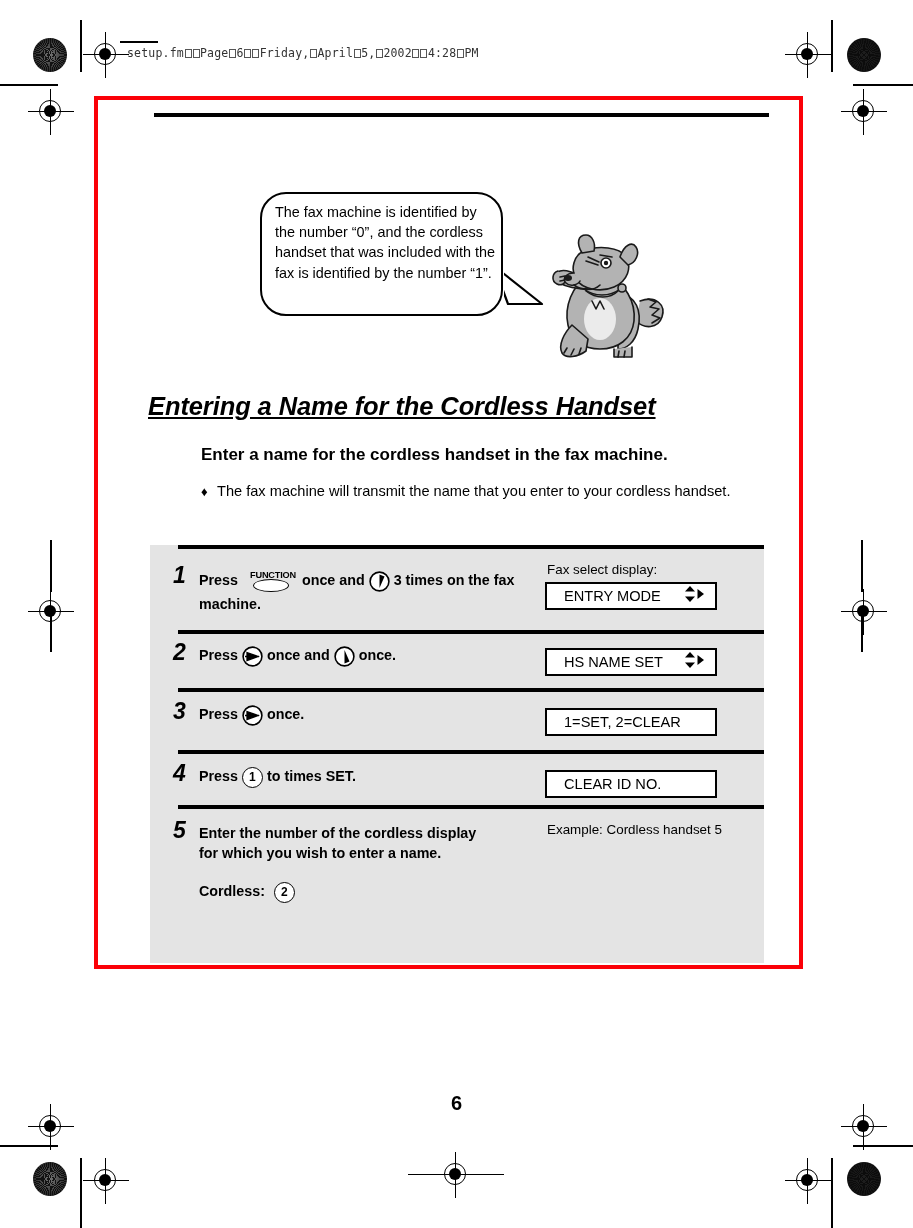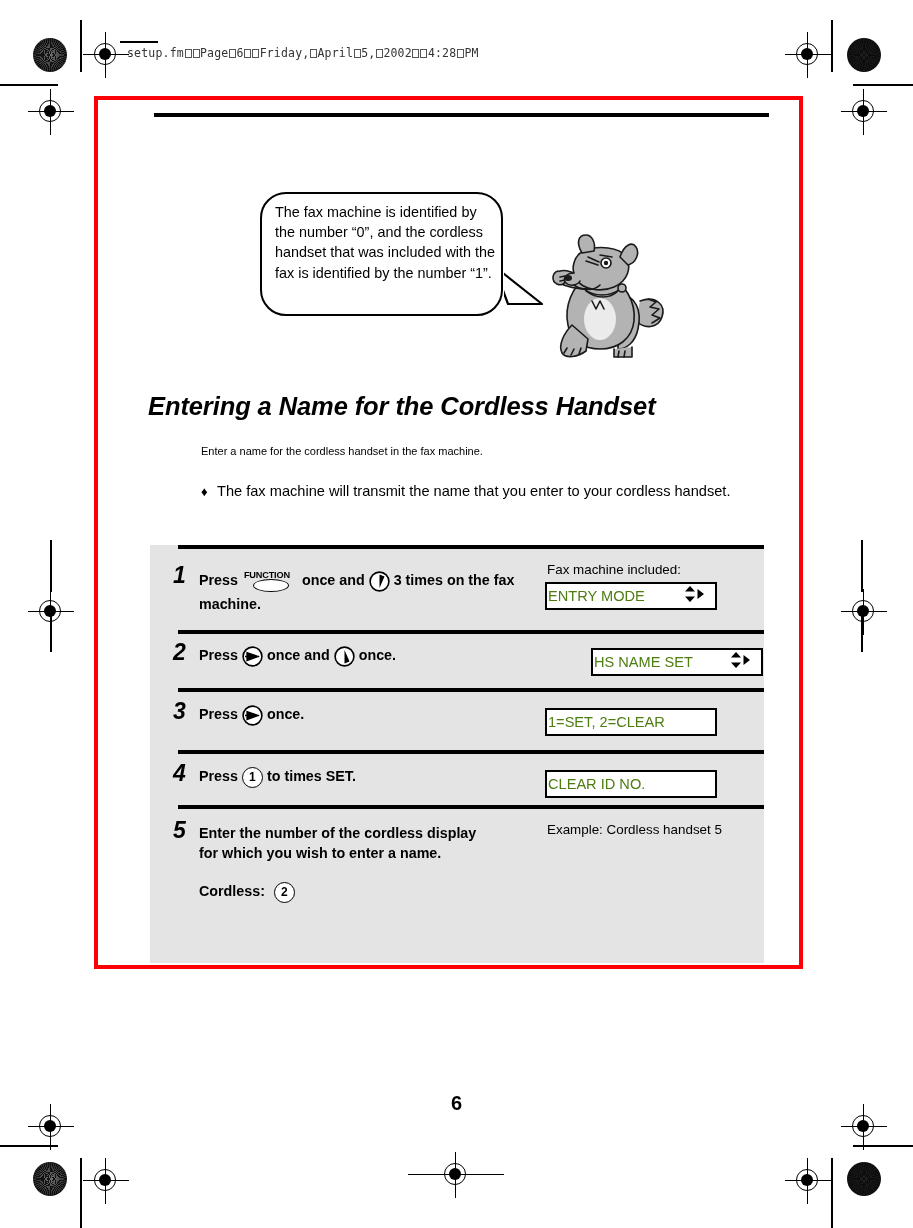--- a/index.html
+++ b/index.html
@@ -112,27 +112,29 @@
   
   .section-title {
     position: absolute;
     left: 148px; top: 392px;
     font-size: 25.5px;
     font-weight: bold;
     font-style: italic;
     color: #000;
     letter-spacing: -.1px;
     white-space: nowrap;
+    text-decoration: underline;
   }
 
   .intro {
     position: absolute;
     left: 201px; top: 445px;
-    font-size: 11px;
-    color: #000;
+    font-size: 17px;
+    color: #000;
+    font-weight: bold;
   }
   .bullet-row {
     position: absolute;
     left: 201px; top: 481px;
     width: 560px;
     font-size: 14.6px;
     line-height: 21px;
     color: #000;
   }
   .bullet-row .dia { position: absolute; left: 0; top: 0; font-size: 13px; }
@@ -173,23 +175,23 @@
   }
   .lcd {
     width: 172px; height: 28px;
     border: 2.2px solid #000;
     background: #fff;
     box-sizing: border-box;
     position: relative;
     margin-top: 5px;
   }
   .lcd span.txt {
-    position: absolute; left: 1px; top: 50%;
+    position: absolute; left: 17px; top: 50%;
     transform: translateY(-50%);
-    font-size: 14.6px; color: #4d7c0f; font-weight: normal;
+    font-size: 14.6px; color: #000000; font-weight: normal;
     white-space: nowrap;
   }
   .lcd .arrows { position: absolute; right: 9px; top: 50%; transform: translateY(-50%); }
 
   
   .key {
     display: inline-block;
     vertical-align: middle;
     position: relative;
   }
@@ -211,21 +213,21 @@
   }
   .key-fn {
     display: inline-block;
     vertical-align: middle;
     position: relative;
     width: 52px; height: 26px;
     margin: 0 2px;
   }
   .key-fn .fnlabel {
     position: absolute; left: 0; right: 0; top: -3px;
-    text-align: left;
+    text-align: right;
     font-size: 9.2px; font-weight: bold; letter-spacing: -.2px;
     color: #000;
   }
   .key-fn .oval {
     position: absolute; left: 9px; top: 11px;
     width: 36px; height: 13px;
     border: 1.8px solid #000;
     border-radius: 50%;
     background: #fff;
     box-sizing: border-box;
@@ -421,21 +423,21 @@
       <span>once and</span>
       <span class="key">
         <svg width="21" height="21" viewBox="0 0 21 21" style="vertical-align:middle">
           <circle cx="10.5" cy="10.5" r="9.4" fill="#fff" stroke="#000" stroke-width="1.6"></circle>
           <path d="M10.5 3.5 L10.5 17 L15.5 5.5 Z" fill="#000"></path>
         </svg>
       </span>
       <span>3 times on the fax machine.</span>
     </div>
     <div class="disp-col">
-      <div class="disp-label">Fax machine included:</div>
+      <div class="disp-label">Fax select display:</div>
       <div class="lcd">
         <span class="txt">ENTRY MODE</span>
         <span class="arrows">
           <svg width="22" height="18" viewBox="0 0 22 18">
             <path d="M6 1 L11 6.4 L1 6.4 Z" fill="#000"></path>
             <path d="M6 17 L11 11.6 L1 11.6 Z" fill="#000"></path>
             <path d="M13.5 4 L20 9 L13.5 14 Z" fill="#000"></path>
           </svg>
         </span>
       </div>
@@ -456,21 +458,21 @@
       </span>
       <span>once and</span>
       <span class="key">
         <svg width="21" height="21" viewBox="0 0 21 21" style="vertical-align:middle">
           <circle cx="10.5" cy="10.5" r="9.4" fill="#fff" stroke="#000" stroke-width="1.6"></circle>
           <path d="M10.5 17.5 L10.5 4 L15.5 15.5 Z" fill="#000"></path>
         </svg>
       </span>
       <span>once.</span>
     </div>
-    <div class="disp-col" style="top:4px;margin-left:46px;">
+    <div class="disp-col" style="top:4px;">
       <div class="lcd">
         <span class="txt">HS NAME SET</span>
         <span class="arrows">
           <svg width="22" height="18" viewBox="0 0 22 18">
             <path d="M6 1 L11 6.4 L1 6.4 Z" fill="#000"></path>
             <path d="M6 17 L11 11.6 L1 11.6 Z" fill="#000"></path>
             <path d="M13.5 4 L20 9 L13.5 14 Z" fill="#000"></path>
           </svg>
         </span>
       </div>

